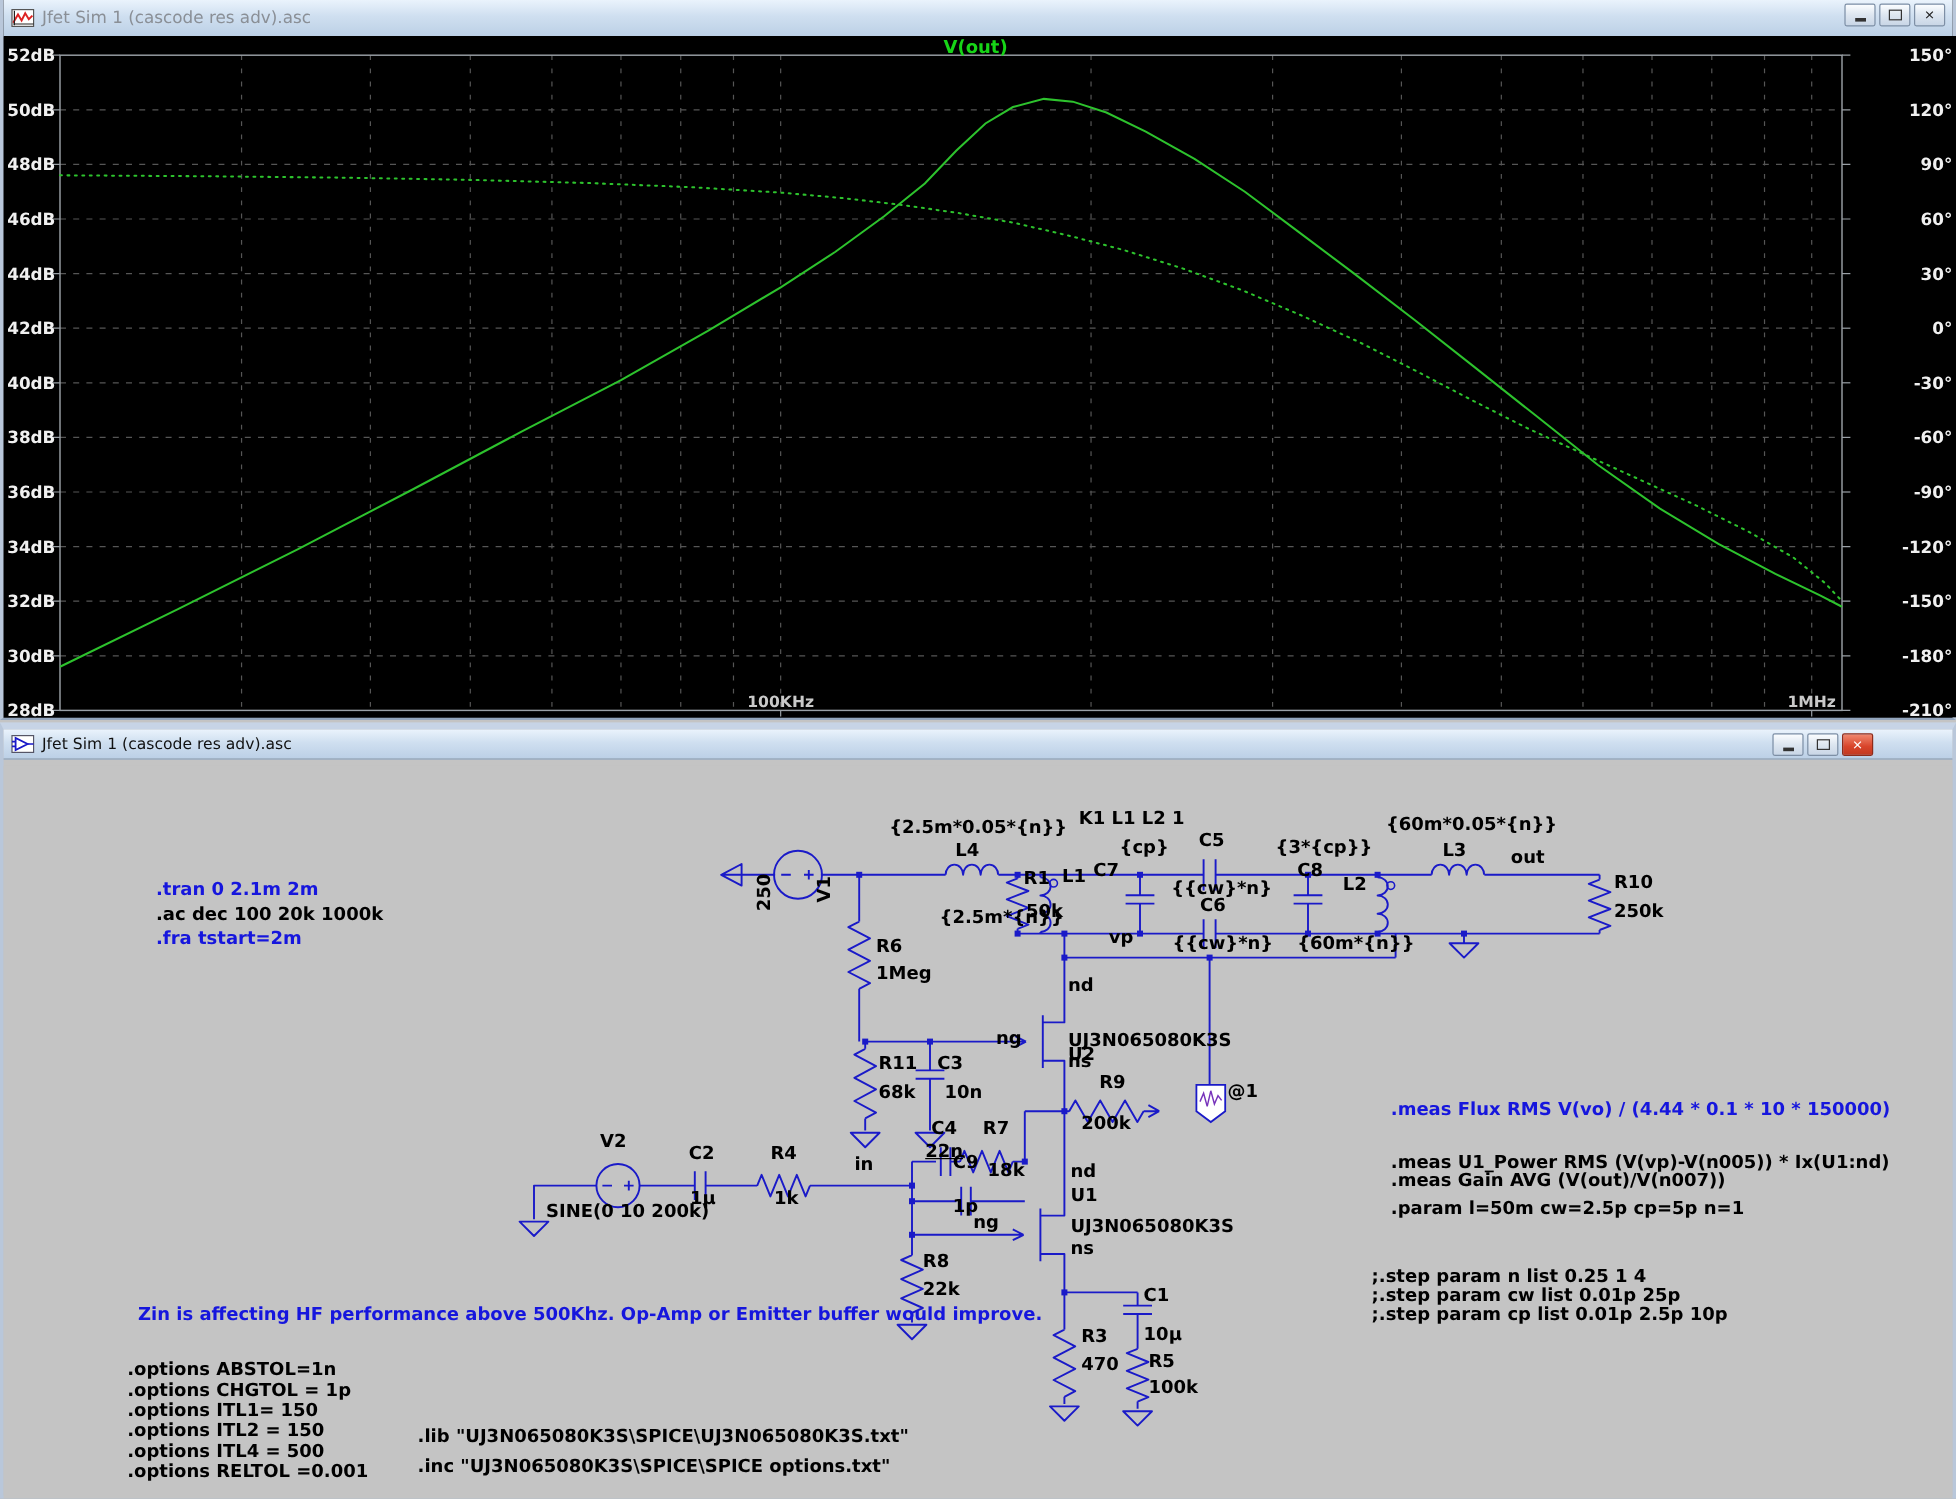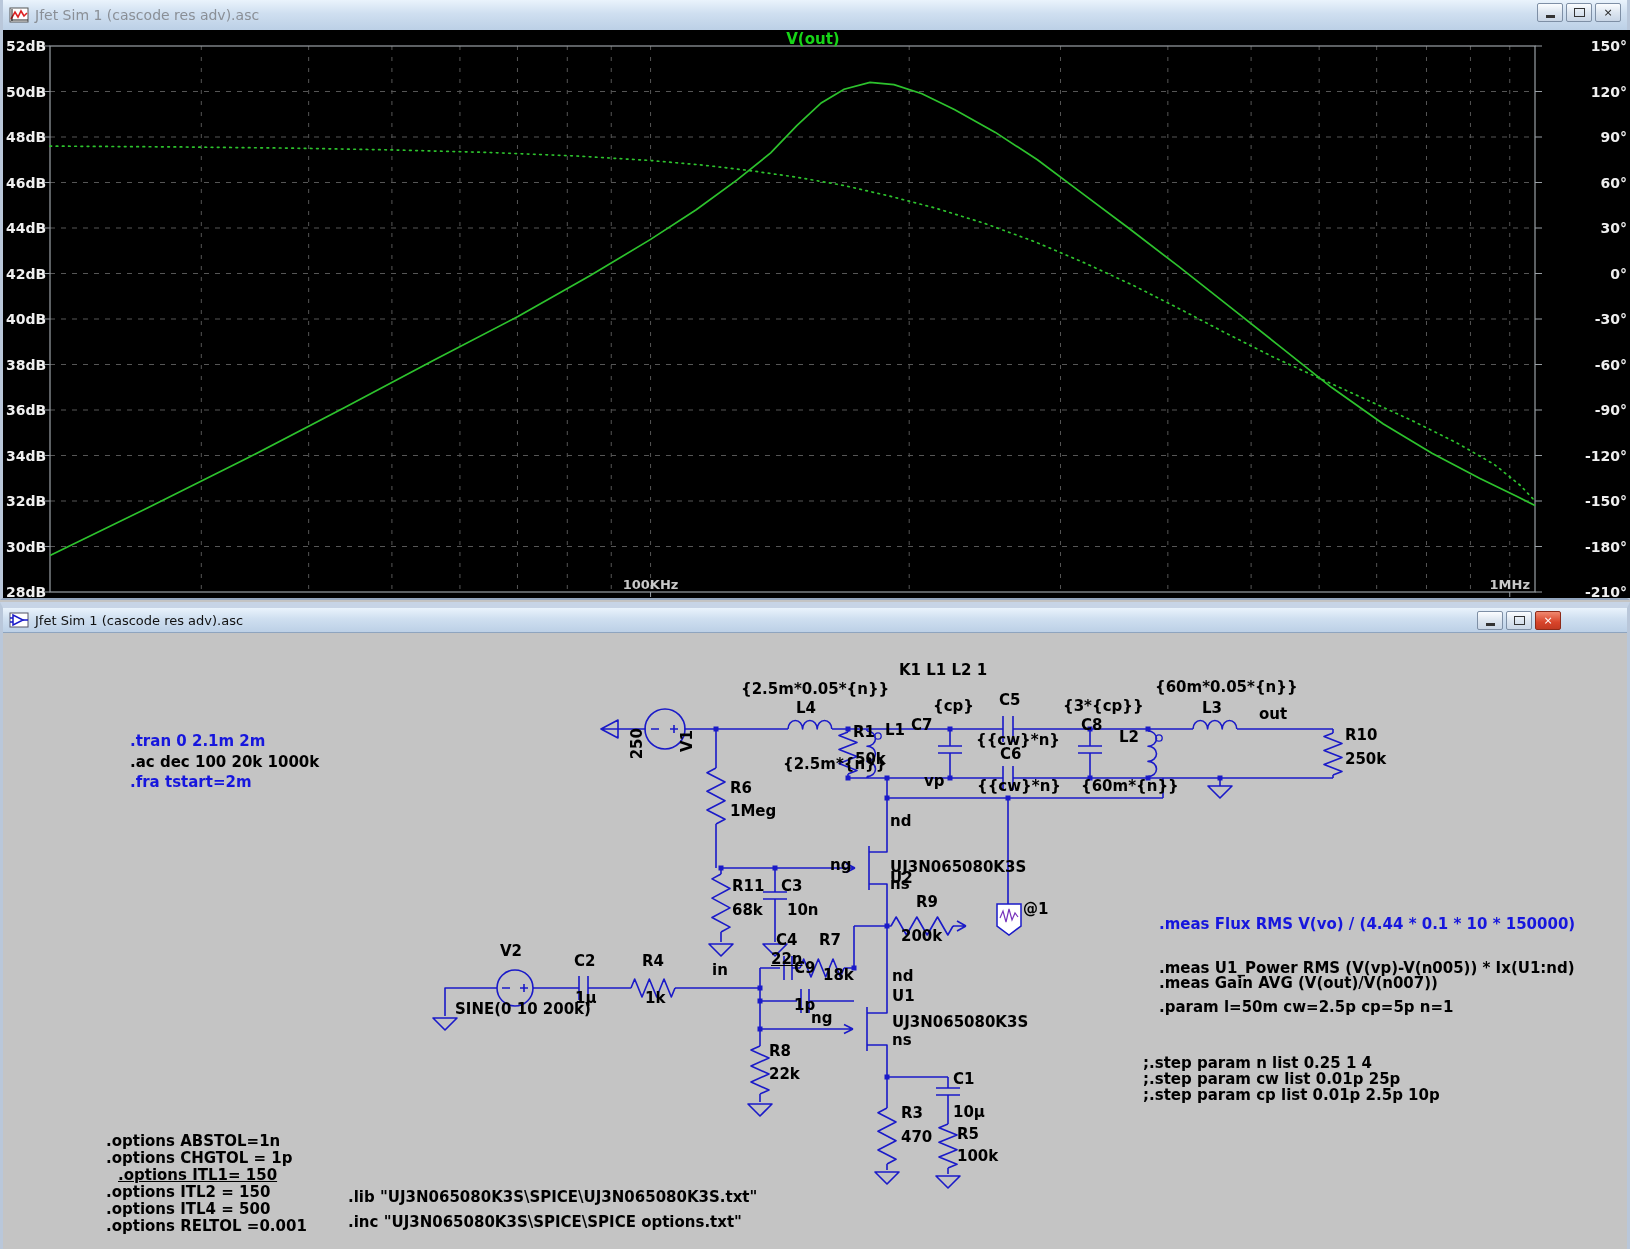--- a/index.html
+++ b/index.html
@@ -205,21 +205,21 @@
           <rect x="1002.5" y="789.5" width="5" height="5" fill="#1a1ac8"></rect>
           <rect x="715.5" y="859.5" width="5" height="5" fill="#1a1ac8"></rect>
           <rect x="769.5" y="859.5" width="5" height="5" fill="#1a1ac8"></rect>
           <rect x="881.5" y="917.5" width="5" height="5" fill="#1a1ac8"></rect>
           <rect x="848.5" y="959.5" width="5" height="5" fill="#1a1ac8"></rect>
           <rect x="754.5" y="979.5" width="5" height="5" fill="#1a1ac8"></rect>
           <rect x="754.5" y="992.5" width="5" height="5" fill="#1a1ac8"></rect>
           <rect x="754.5" y="1020.5" width="5" height="5" fill="#1a1ac8"></rect>
           <rect x="881.5" y="1068.5" width="5" height="5" fill="#1a1ac8"></rect>
         </svg>
-        <span class="slab" style="left: 896px; top: 24px; text-align: center;">K1 L1 L2 1</span>
+        <span class="slab" style="left: 896px; top: 36px; text-align: center;">K1 L1 L2 1</span>
         <span class="slab" style="left: 738px; top: 43px;">{2.5m*0.05*{n}}</span>
         <span class="slab" style="left: 1152px; top: 41px;">{60m*0.05*{n}}</span>
         <span class="slab" style="left: 793px; top: 62px;">L4</span>
         <span class="slab" style="left: 930px; top: 60px;">{cp}</span>
         <span class="slab" style="left: 996px; top: 54px;">C5</span>
         <span class="slab" style="left: 1060px; top: 60px;">{3*{cp}}</span>
         <span class="slab" style="left: 1199px; top: 62px;">L3</span>
         <span class="slab" style="left: 1256px; top: 68px;">out</span>
         <span class="slab" style="left: 908px; top: 79px;">C7</span>
         <span class="slab" style="left: 1078px; top: 79px;">C8</span>
@@ -280,23 +280,24 @@
         <span class="slab blue" style="left: 127px; top: 95px;">.tran 0 2.1m 2m</span>
         <span class="slab" style="left: 127px; top: 116px;">.ac dec 100 20k 1000k</span>
         <span class="slab blue" style="left: 127px; top: 136px;">.fra tstart=2m</span>
         <span class="slab blue" style="left: 1156px; top: 278px;">.meas Flux RMS V(vo) / (4.44 * 0.1 * 10 * 150000)</span>
         <span class="slab" style="left: 1156px; top: 322px;">.meas U1_Power RMS (V(vp)-V(n005)) * Ix(U1:nd)</span>
         <span class="slab" style="left: 1156px; top: 337px;">.meas Gain AVG (V(out)/V(n007))</span>
         <span class="slab" style="left: 1156px; top: 361px;">.param l=50m cw=2.5p cp=5p n=1</span>
         <span class="slab" style="left: 1140px; top: 417px;">;.step param n list 0.25 1 4</span>
         <span class="slab" style="left: 1140px; top: 433px;">;.step param cw list 0.01p 25p</span>
         <span class="slab" style="left: 1140px; top: 449px;">;.step param cp list 0.01p 2.5p 10p</span>
+        <span class="slab blue" style="left: 112px; top: 449px;">Zin is affecting HF performance above 500Khz. Op-Amp or Emitter buffer would improve.</span>
         <span class="slab" style="left: 103px; top: 495px;">.options ABSTOL=1n</span>
         <span class="slab" style="left: 103px; top: 512px;">.options CHGTOL = 1p</span>
-        <span class="slab" style="left: 115px; top: 529px; text-decoration: underline;">.options ITL1= 150</span>
+        <span class="slab" style="left: 103px; top: 529px;">.options ITL1= 150</span>
         <span class="slab" style="left: 103px; top: 546px;">.options ITL2 = 150</span>
         <span class="slab" style="left: 103px; top: 563px;">.options ITL4 = 500</span>
         <span class="slab" style="left: 103px; top: 580px;">.options RELTOL =0.001</span>
         <span class="slab" style="left: 345px; top: 551px;">.lib "UJ3N065080K3S\SPICE\UJ3N065080K3S.txt"</span>
         <span class="slab" style="left: 345px; top: 576px;">.inc "UJ3N065080K3S\SPICE\SPICE options.txt"</span>
       </div>
   </div>
 
 </div>
 

